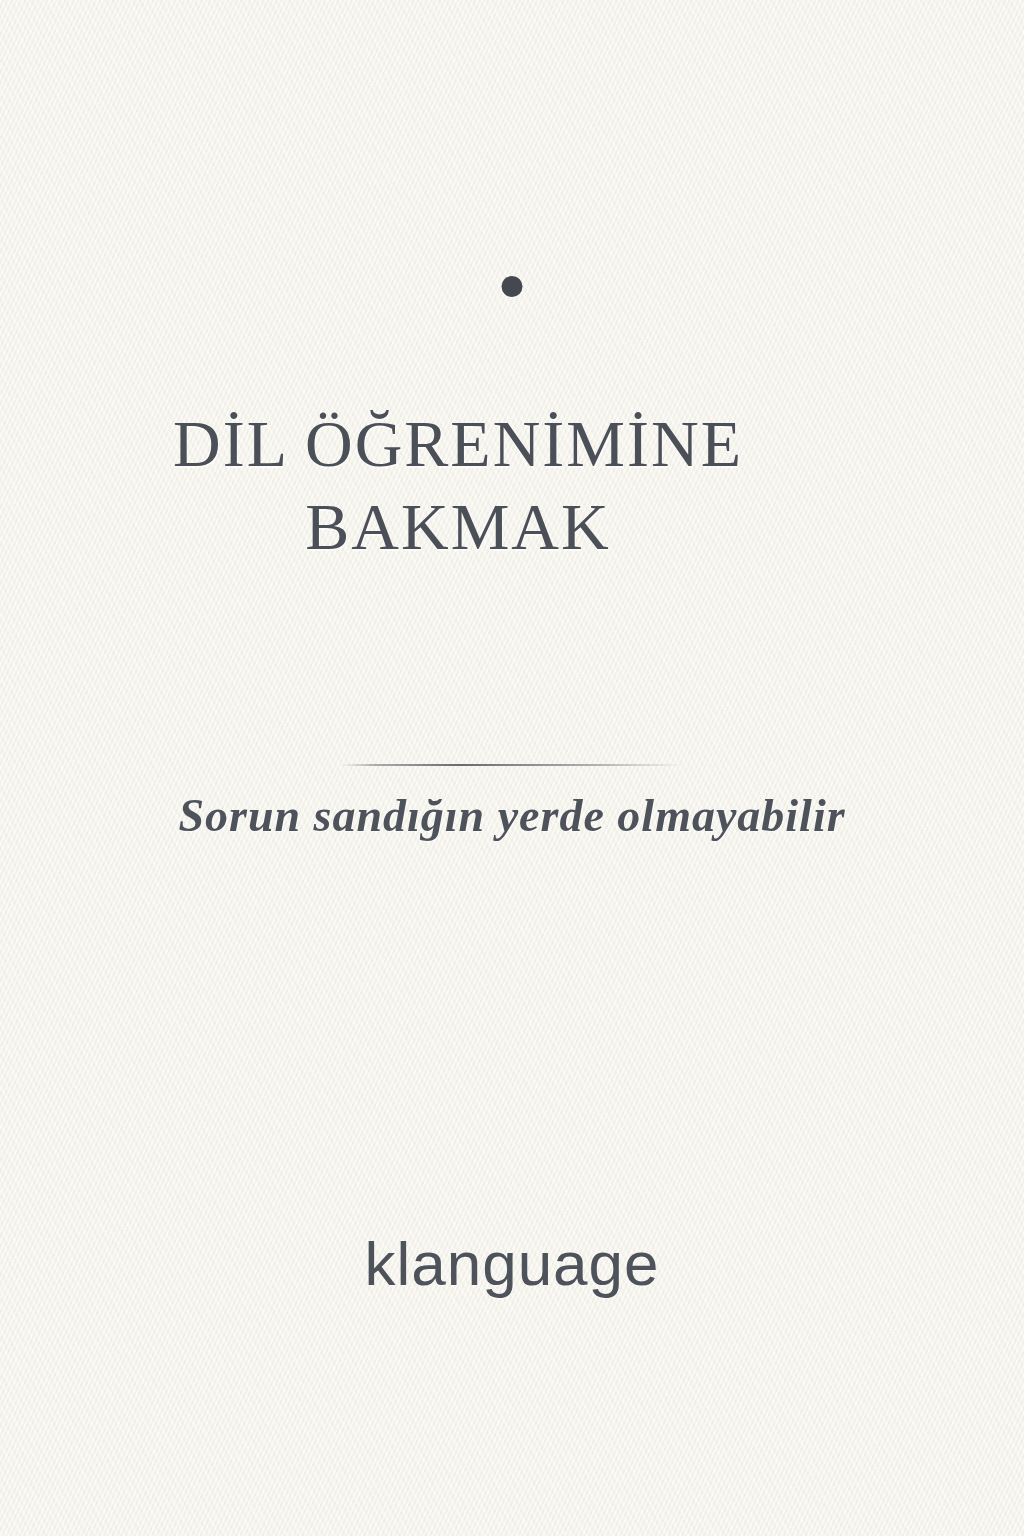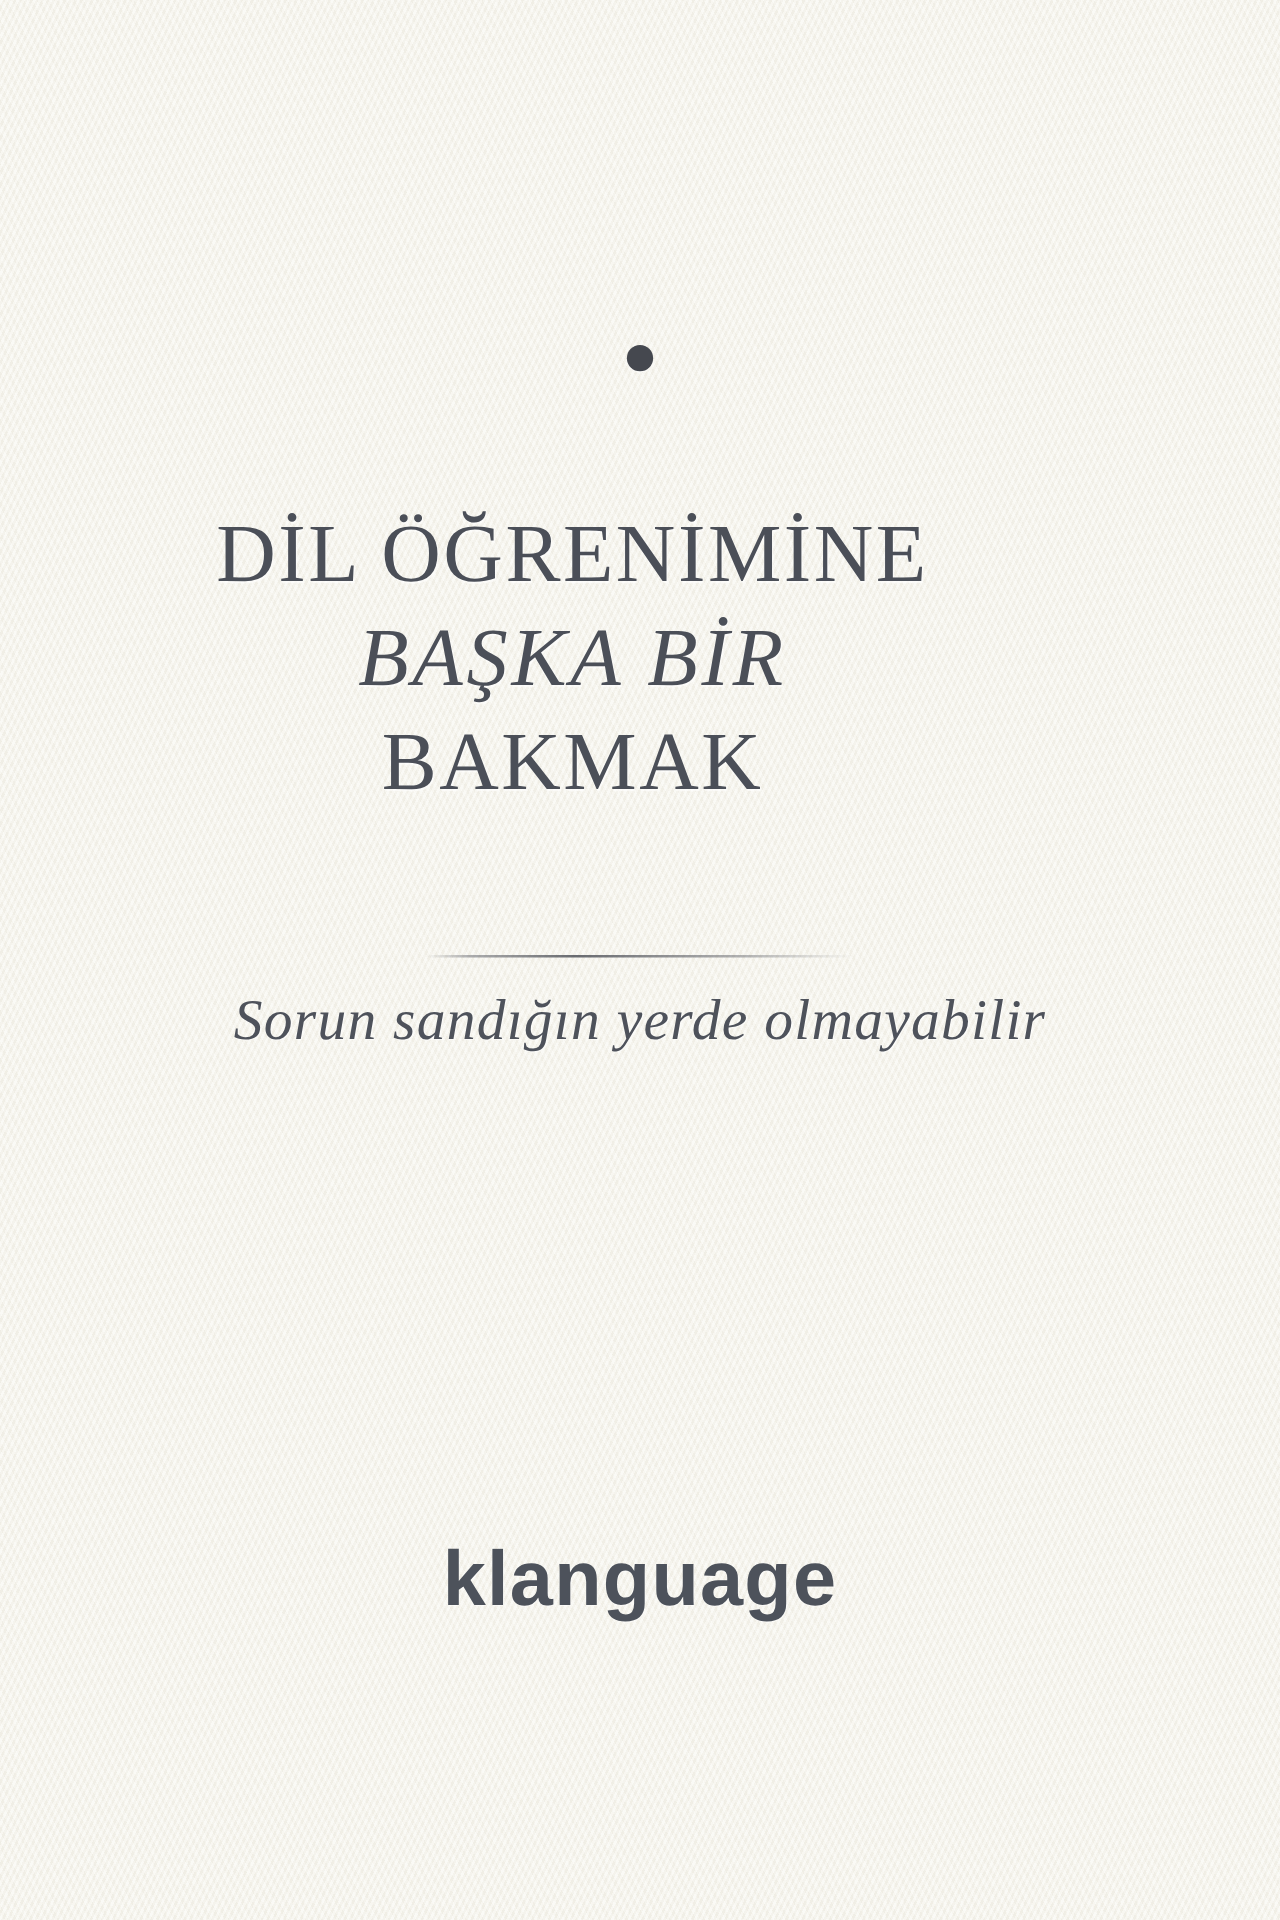--- a/index.html
+++ b/index.html
@@ -73,46 +73,46 @@
     top: 786px;
     left: 0;
     width: 1024px;
     text-align: center;
     font-style: italic;
     font-size: 46px;
     line-height: 60px;
     color: #4e525b;
     letter-spacing: 1px;
     text-shadow: 1px 1px 1px rgba(255,255,255,0.6);
+    font-weight: bold;
   }
   .logo {
     position: absolute;
     top: 1228px;
     left: 0;
     width: 1024px;
     text-align: center;
     font-family: "Liberation Sans", sans-serif;
     font-size: 62px;
     line-height: 72px;
-    font-weight: 700;
+    font-weight: 400;
     color: #4d525b;
     letter-spacing: 1px;
     text-shadow: 0.5px 1px 1px rgba(255,255,255,0.6);
   }
 </style>
 </head>
 <body>
 
 <div class="poster">
 
   <div class="dot"></div>
 
   <div class="title-block">
     <div class="title-line">DİL ÖĞRENİMİNE</div>
-    <div class="title-line italic">BAŞKA BİR</div>
     <div class="title-line">BAKMAK</div>
   </div>
 
   <div class="divider"></div>
 
   <div class="subtitle">Sorun sandığın yerde olmayabilir</div>
 
   <div class="logo">klanguage</div>
 
 </div>

